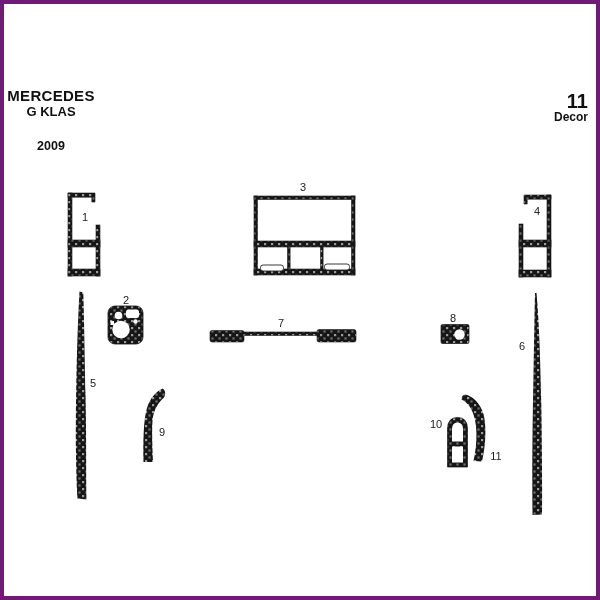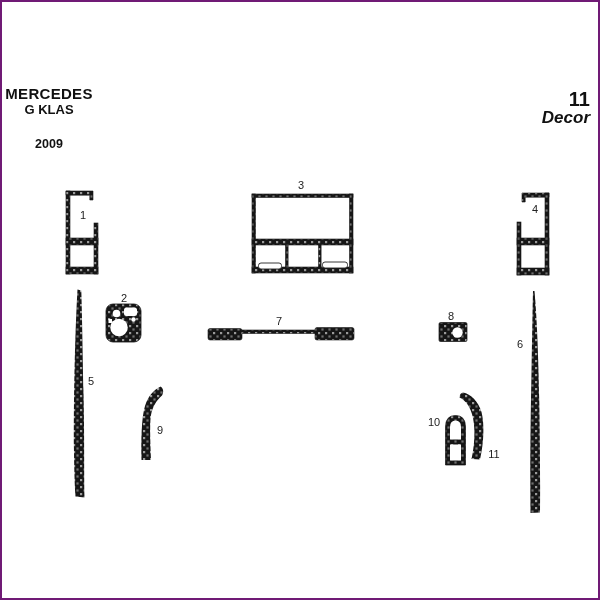--- a/index.html
+++ b/index.html
@@ -1,36 +1,36 @@
 <!DOCTYPE html>
 <html><head>
 <meta charset="utf-8">
 <style>
   html,body{margin:0;padding:0;background:#fff;}
   .canvas{
     position:relative;
     width:600px;height:600px;
     background:#ffffff;
-    border:2px solid #701a75;
+    border:4px solid #701a75;
     box-sizing:border-box;
     font-family:"Liberation Sans", sans-serif;
     overflow:hidden;
   }
   .brand-block{
     position:absolute;left:0px;top:84px;width:94px;
     text-align:center;color:#111;font-weight:bold;line-height:1.12;
   }
   .brand-name{font-size:15px;letter-spacing:0.3px;}
   .brand-model{font-size:13px;}
   .brand-year{font-size:12.5px;margin-top:20px;}
   .count-block{
     position:absolute;right:8px;top:87px;text-align:right;color:#111;font-weight:bold;
   }
   .count-number{font-size:20px;line-height:1;}
-  .count-word{font-size:17px;line-height:1.05;font-style:italic;}
+  .count-word{font-size:12px;line-height:1.05;}
   .piece-svg{position:absolute;left:0;top:0;}
   .piece-label{
     position:absolute;transform:translate(-50%,-50%);
     font-size:11px;color:#222;line-height:1;white-space:nowrap;
   }
 </style>
 </head>
 <body>
 
 <div class="canvas">

